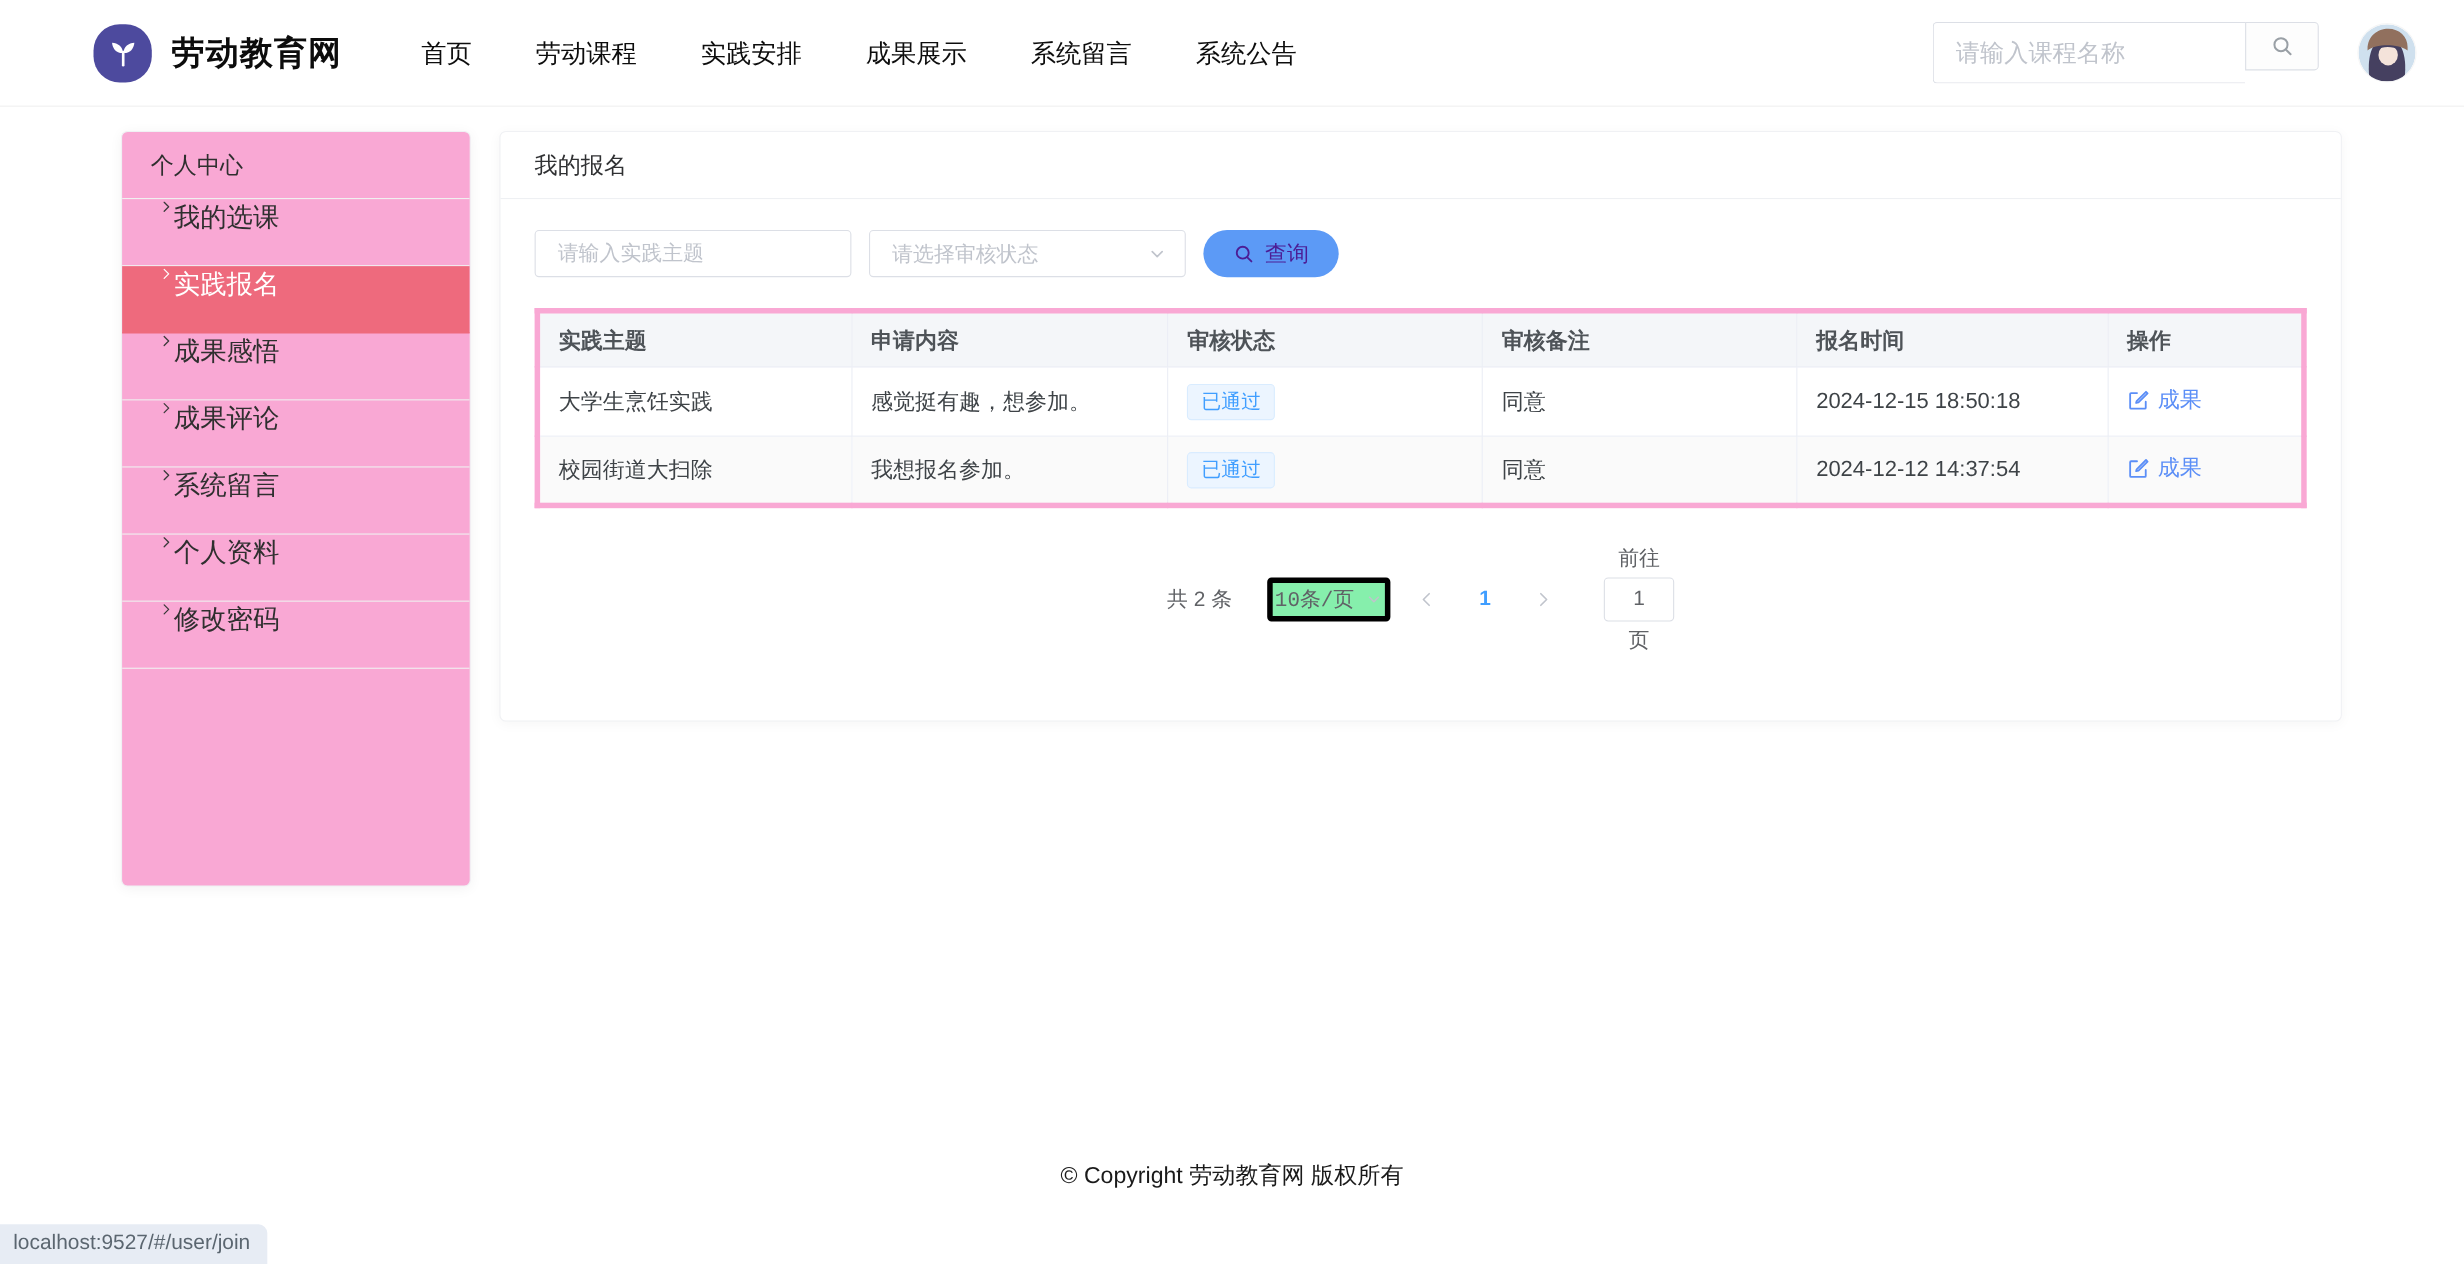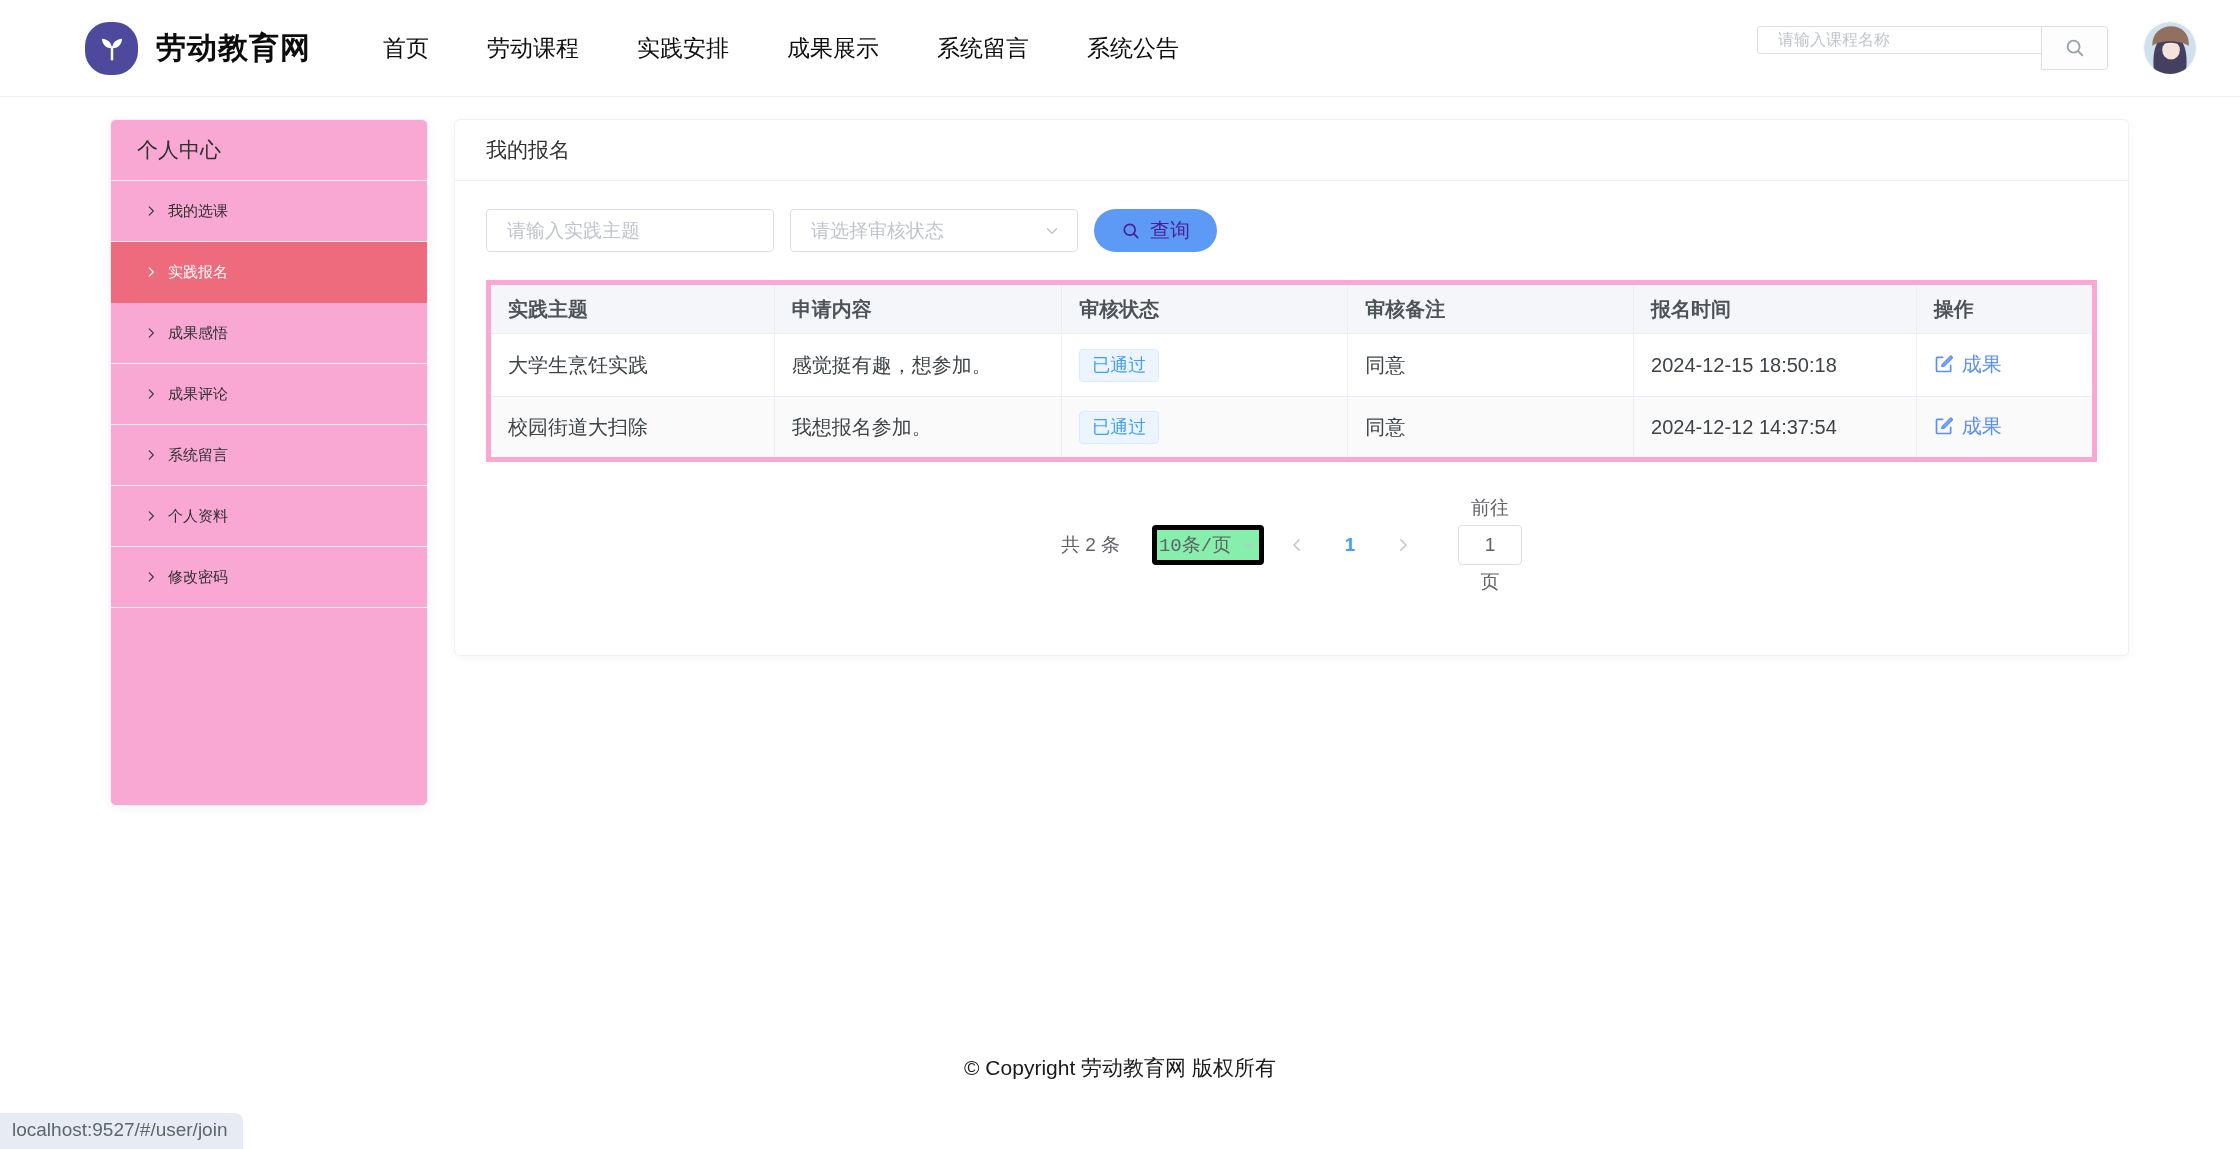--- a/index.html
+++ b/index.html
@@ -26,22 +26,22 @@
   .brand-name { font-size:30px; font-weight:700; color:#0c0c0c; letter-spacing:1px; }
 
   .main-nav { display:flex; margin-left:72px; gap:58px; }
   .main-nav .nav-item {
     font-size:23px; color:#0d0d0d; cursor:pointer; white-space:nowrap;
   }
 
   .topbar-right { margin-left:auto; display:flex; align-items:center; }
   .search-group { display:flex; }
   .search-group input {
-    width:284px; height:28px; border:1px solid #dcdfe6; border-right:none;
-    border-radius:4px 0 0 4px; padding:0 20px; font-size:16px; color:#333;
+    width:284px; height:56px; border:1px solid #dcdfe6; border-right:none;
+    border-radius:4px 0 0 4px; padding:0 20px; font-size:22px; color:#333;
     outline:none; background:#fff;
     font-family:"Liberation Sans","DejaVu Sans",sans-serif;
   }
   .search-group input::placeholder { color:#c0c4cc; }
   .search-btn {
     width:67px; height:44px; border:1px solid #dcdfe6; background:#fdfdfd;
     border-radius:0 4px 4px 0; display:flex; align-items:center; justify-content:center;
     cursor:pointer; color:#9aa0a6;
   }
   .avatar {
@@ -56,22 +56,22 @@
   .side-card {
     width:318px; height:687px; background:#f9a8d4; border:1px solid #f0f1f4;
     border-radius:6px; box-shadow:0 2px 12px rgba(0,0,0,0.05); overflow:hidden;
     flex:0 0 auto;
   }
   .side-title {
     height:61px; display:flex; align-items:center; padding:0 26px;
     font-size:21px; color:#2f2f2f; border-bottom:1px solid #f0f0f0;
   }
   .side-item {
-    height:61px; display:flex; align-items:center; gap:10px; padding:0 26px 0 33px;
-    font-size:15px; color:#2f2f2f; border-bottom:1px solid #f0f0f0; cursor:pointer;
+    height:61px; display:flex; align-items:flex-start; padding:0 26px 0 33px;
+    font-size:24px; color:#2f2f2f; border-bottom:1px solid #f0f0f0; cursor:pointer;
   }
   .side-item .chev { display:flex; color:#3a3a3a; }
   .side-item.active { background:#ee6a7d; color:#ffffff; border-bottom-color:#ee6a7d; }
   .side-item.active .chev { color:#ffffff; }
 
   
   .main-card {
     flex:1; background:#fff; border:1px solid #f0f1f4; border-radius:6px;
     box-shadow:0 2px 12px rgba(0,0,0,0.04); padding-bottom:60px;
   }

